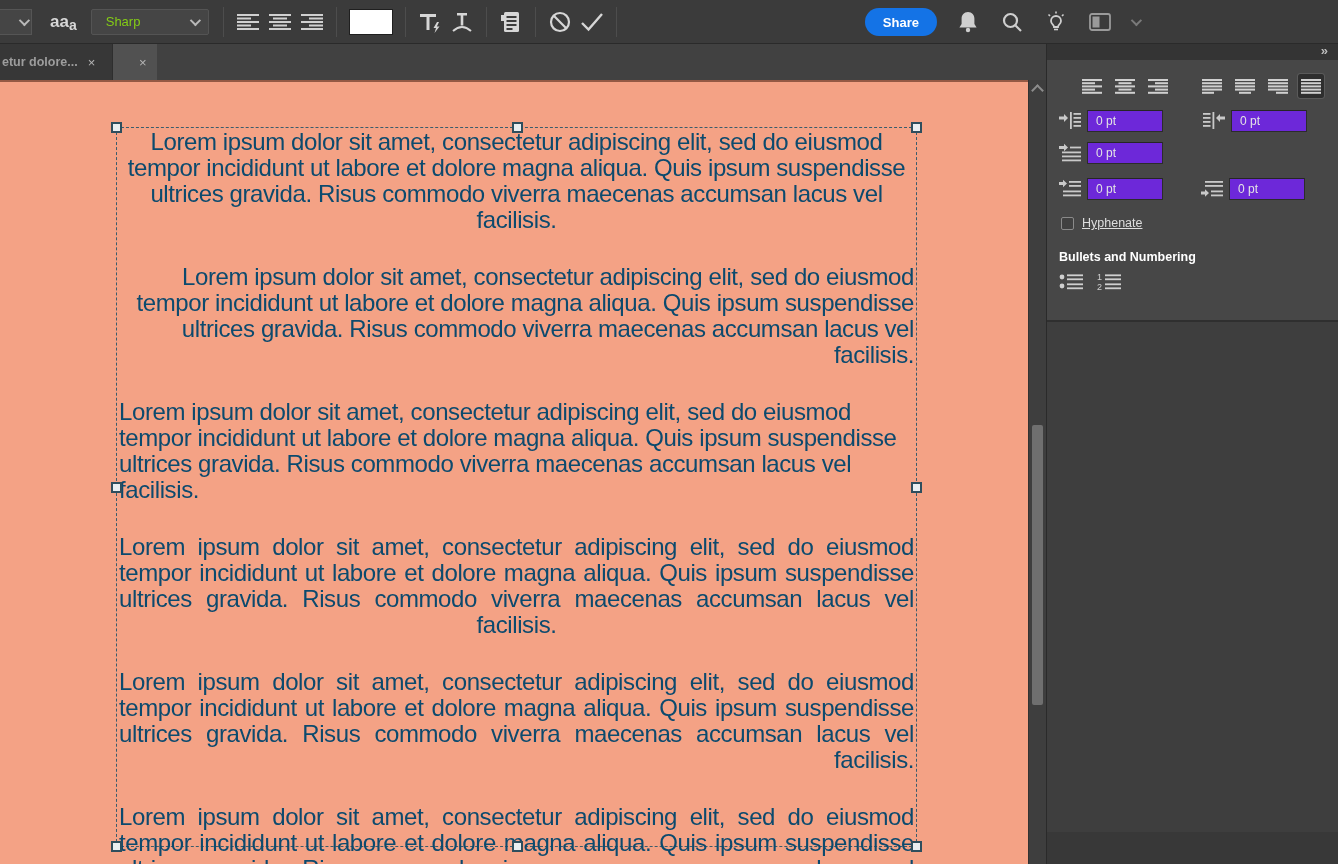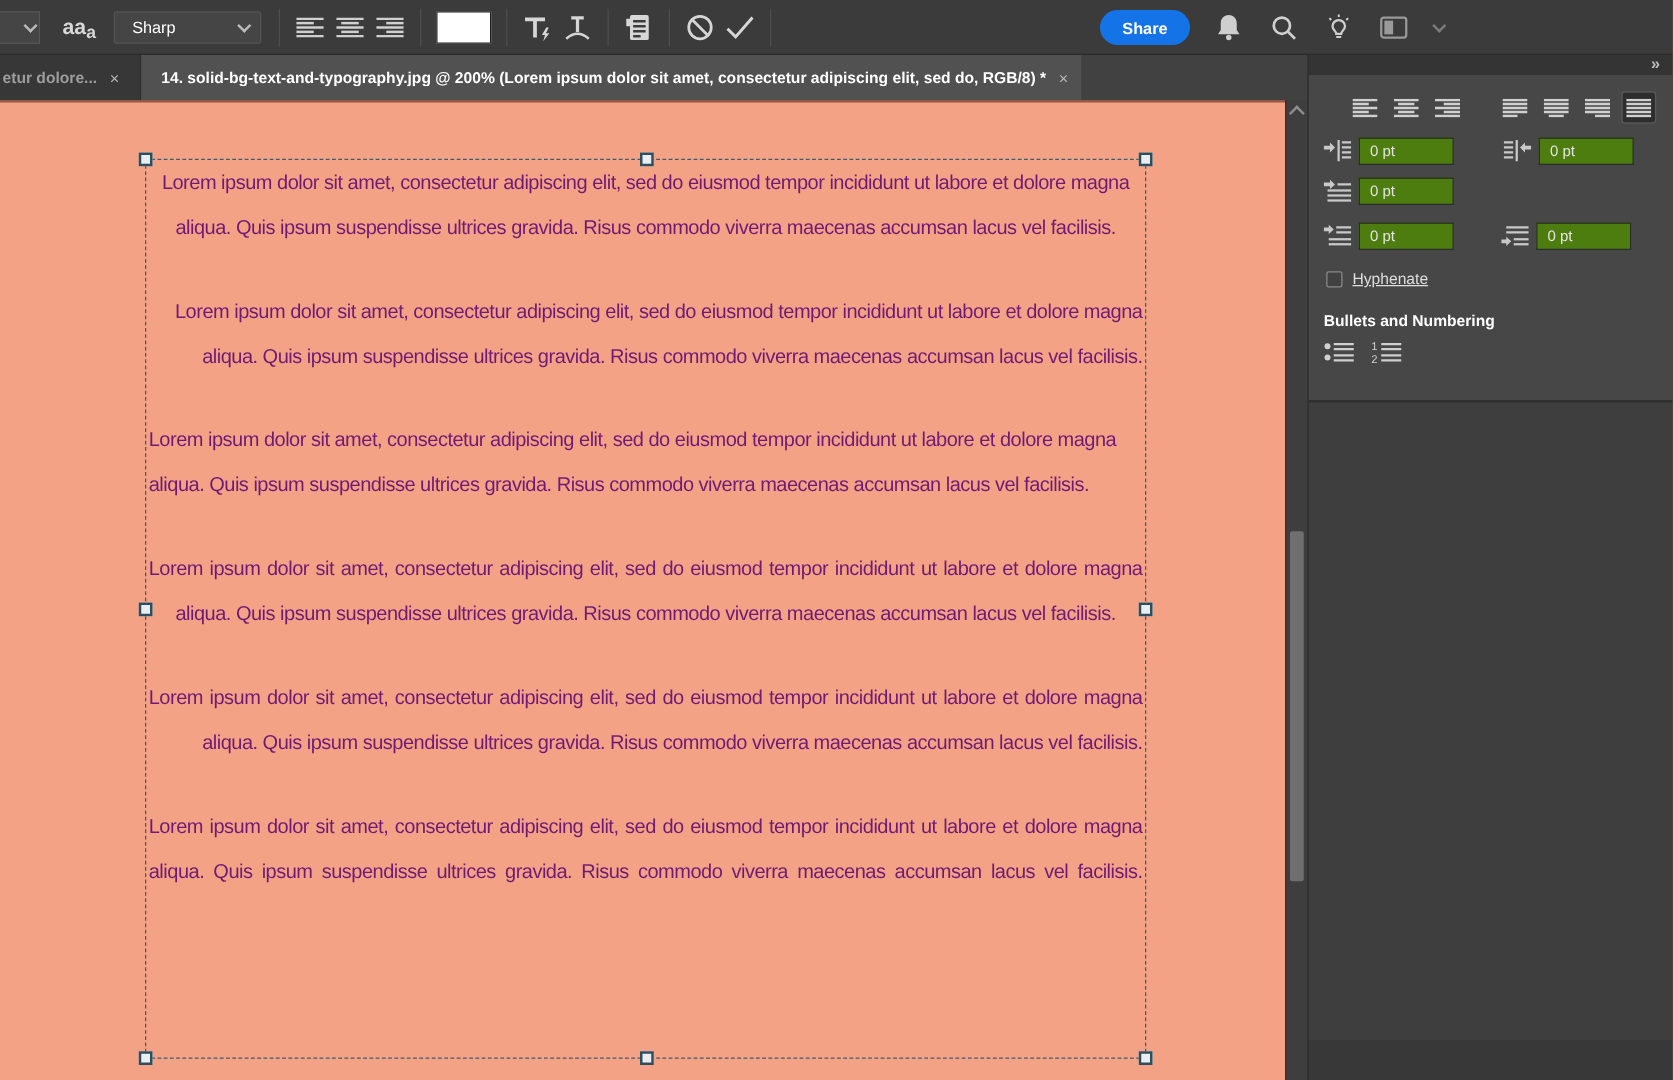--- a/index.html
+++ b/index.html
@@ -14,32 +14,32 @@
   .ob-sep { width:1px; height:30px; background:#4d4d4d; margin:0 8px; flex:none; }
   .ob-btn { display:flex; align-items:center; justify-content:center;
             width:32px; height:32px; flex:none; border-radius:3px; cursor:pointer; }
   .stub-select { width:32px; height:26px; background:#454545; border:1px solid #555;
                  border-left:none; margin-right:18px; display:flex; align-items:center;
                  justify-content:flex-end; padding-right:4px; flex:none; }
   .aa-icon { color:#d8d8d8; font-size:17px; font-weight:bold; margin-right:14px;
              letter-spacing:0; flex:none; }
   .aa-icon .a2 { font-size:14px; position:relative; top:3px; }
   .dropdown { width:118px; height:26px; background:#454545; border:1px solid #545454;
-              border-radius:2px; color:#ffffff; font-size:13px; display:flex;
+              border-radius:2px; color:#84cc16; font-size:13px; display:flex;
               align-items:center; padding:0 10px 0 14px; justify-content:space-between;
               margin-right:6px; flex:none; cursor:pointer; }
   .chev { width:8px; height:8px; border-right:2px solid #b9b9b9; border-bottom:2px solid #b9b9b9;
           transform:rotate(45deg) translateY(-2px); flex:none; }
   .swatch { width:44px; height:26px; background:#ffffff; border:1px solid #1f1f1f; flex:none;
             cursor:pointer; margin:0 4px; }
 
   .bars-ico rect { fill:#d0d0d0; }
 
   
-  .tr-group { position:absolute; right:0; top:0; height:44px; display:flex;
+  .tr-group { position:absolute; right:15px; top:0; height:44px; display:flex;
               align-items:center; gap:18px; }
   .share-btn { height:28px; padding:0 18px; border-radius:15px; background:#1473e6;
                color:#fff; font-size:13px; font-weight:bold; display:flex;
                align-items:center; cursor:pointer; border:none; }
   .tr-ico { width:26px; height:26px; display:flex; align-items:center;
             justify-content:center; cursor:pointer; }
 
   
   .doc-tabbar { position:absolute; left:0; top:44px; width:1046px; height:36px;
                 background:#414141; display:flex; }
@@ -51,21 +51,21 @@
   .tab-close { color:#b5b5b5; font-weight:normal; font-size:13px; margin-left:10px;
                cursor:pointer; }
   .doc-tab .label { white-space:nowrap; overflow:hidden; }
 
   
   .canvas { position:absolute; left:0; top:80px; width:1028px; height:784px;
             background:#f4a285; border-top:2px solid rgba(70,30,15,.55); overflow:hidden; }
   .text-frame { position:absolute; left:116px; top:45px; width:801px; height:720px;
                 border:1px dashed #3a5c6c; }
   .para-box { position:absolute; left:2px; top:0px; right:2px; bottom:0; padding-top:1px; }
-  .para-box p { color:#701a75; font-size:16px; line-height:36px; letter-spacing:-0.4px;
+  .para-box p { color:#0c4a6e; font-size:24px; line-height:26px; letter-spacing:-0.4px;
                 margin-bottom:31px; }
   .al-center { text-align:center; }
   .al-right { text-align:right; }
   .al-left { text-align:left; }
   .al-just-center { text-align:justify; text-align-last:center; }
   .al-just-right { text-align:justify; text-align-last:right; }
   .al-just-all { text-align:justify; text-align-last:justify; }
   .handle { position:absolute; width:11px; height:11px; background:#e9eef0;
             border:2px solid #2e4e5d; cursor:pointer; }
 
@@ -95,21 +95,21 @@
   .panel-body { background:#474747; height:260px; padding:12px 10px 0 12px; position:relative; }
 
   .align-row { display:flex; align-items:center; gap:7px; padding-left:20px; height:28px; }
   .align-btn { width:26px; height:24px; display:flex; align-items:center;
                justify-content:center; border-radius:2px; cursor:pointer; }
   .align-btn.sel { background:#2e2e2e; outline:1px solid #5a5a5a; }
   .align-gap { width:14px; }
 
   .fld-row { display:flex; align-items:center; margin-top:10px; }
   .fld-ico { width:22px; height:20px; margin-right:6px; flex:none; }
-  .fld-input { width:76px; height:22px; background:#4d7c0f; border:1px solid #2c2c2c;
+  .fld-input { width:76px; height:22px; background:#6d28d9; border:1px solid #2c2c2c;
                border-top-color:#262626; color:#e4e4e4; font-size:12px;
                font-family:"Liberation Sans",sans-serif; padding:0 8px; }
   .fld-right { margin-left:40px; display:flex; align-items:center; }
 
   .hyph-row { display:flex; align-items:center; margin-top:16px; cursor:pointer; }
   .checkbox { width:13px; height:13px; border:1px solid #8a8a8a; border-radius:2px;
               background:#414141; margin:0 8px 0 2px; }
   .hyph-label { color:#dedede; font-size:12.5px;text-decoration:underline; }
   .bullets-heading { color:#ffffff; font-size:12.5px; font-weight:bold; margin-top:20px; }
   .list-icons { display:flex; gap:12px; margin-top:8px; }
@@ -235,21 +235,20 @@
     </div>
     <span class="chev" style="opacity:.5;"></span>
   </div>
 
   <div class="doc-tabbar">
     <div class="doc-tab inactive">
       <span class="label">etur dolore...</span>
       <span class="tab-close">×</span>
     </div>
     <div class="doc-tab active">
-      <span class="label">14. solid-bg-text-and-typography.jpg @ 200% (Lorem ipsum dolor sit amet, consectetur adipiscing elit, sed do, RGB/8) *</span>
       <span class="tab-close">×</span>
     </div>
   </div>
 
   <div class="canvas">
     <div class="text-frame">
       <div class="para-box">
         <p class="al-center">Lorem ipsum dolor sit amet, consectetur adipiscing elit, sed do eiusmod tempor incididunt ut labore et dolore magna aliqua. Quis ipsum suspendisse ultrices gravida. Risus commodo viverra maecenas accumsan lacus vel facilisis.</p>
         <p class="al-right">Lorem ipsum dolor sit amet, consectetur adipiscing elit, sed do eiusmod tempor incididunt ut labore et dolore magna aliqua. Quis ipsum suspendisse ultrices gravida. Risus commodo viverra maecenas accumsan lacus vel facilisis.</p>
         <p class="al-left">Lorem ipsum dolor sit amet, consectetur adipiscing elit, sed do eiusmod tempor incididunt ut labore et dolore magna aliqua. Quis ipsum suspendisse ultrices gravida. Risus commodo viverra maecenas accumsan lacus vel facilisis.</p>

